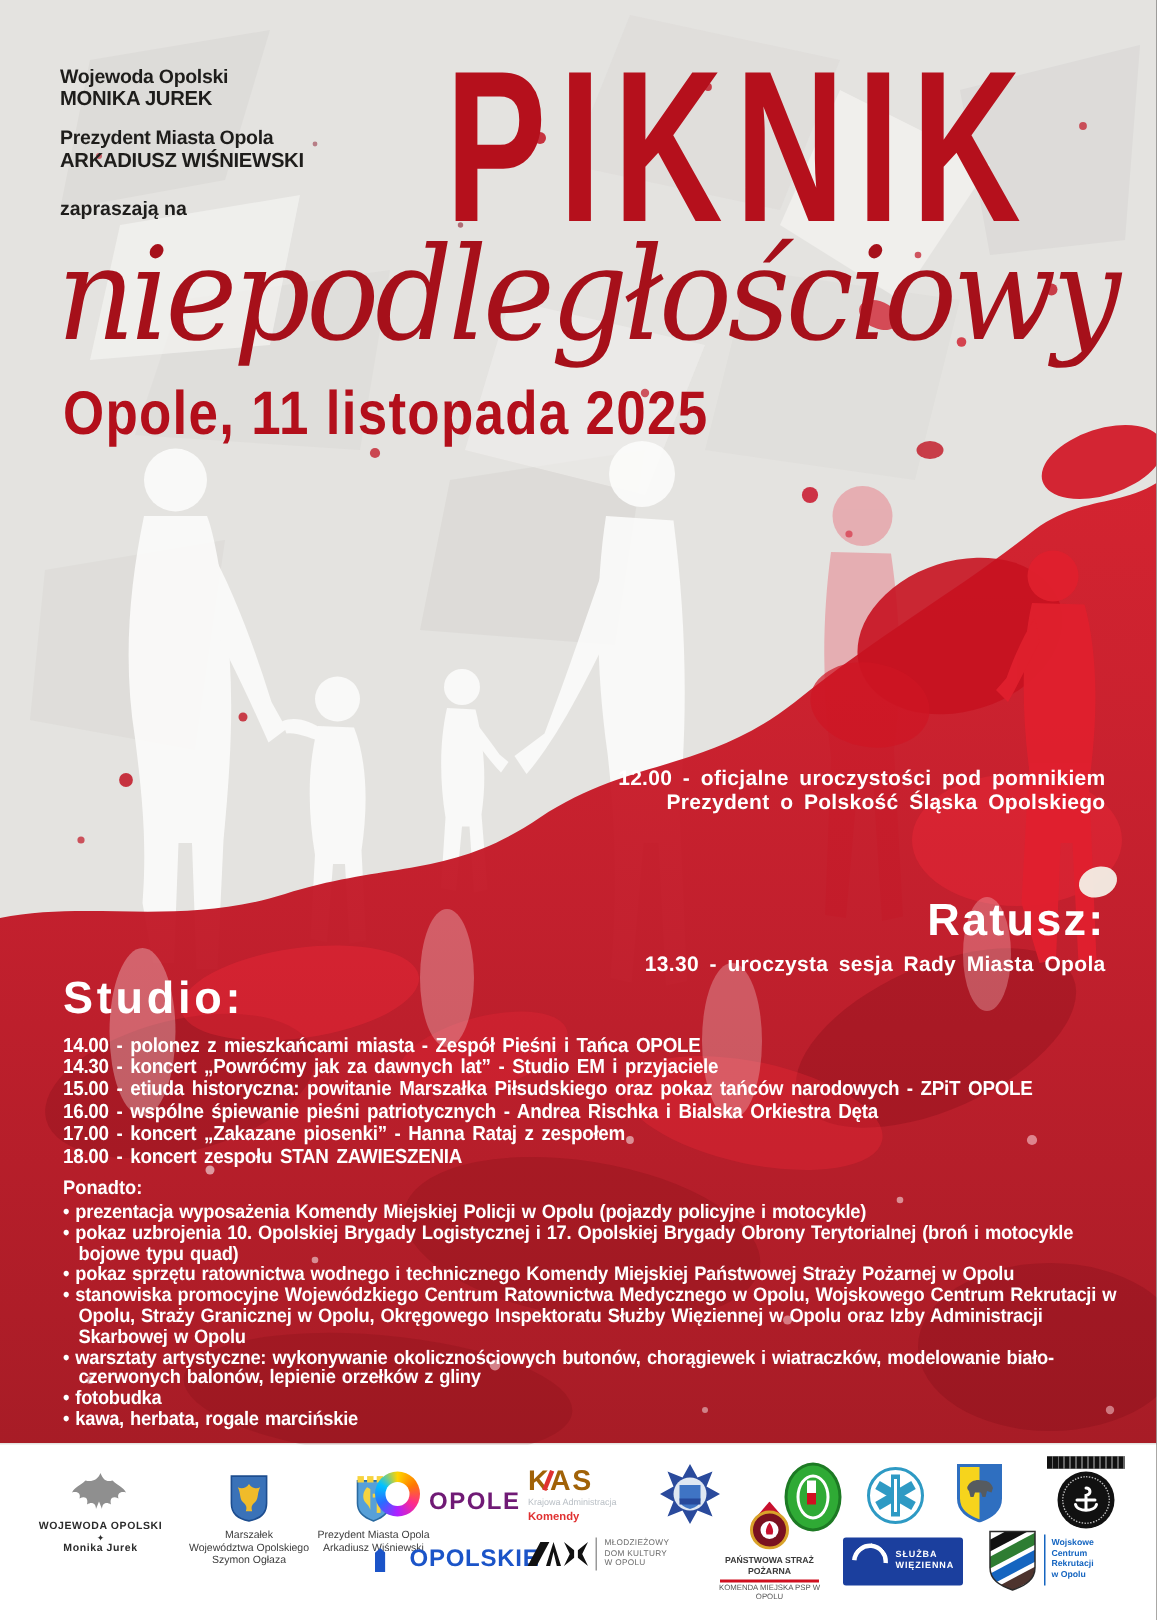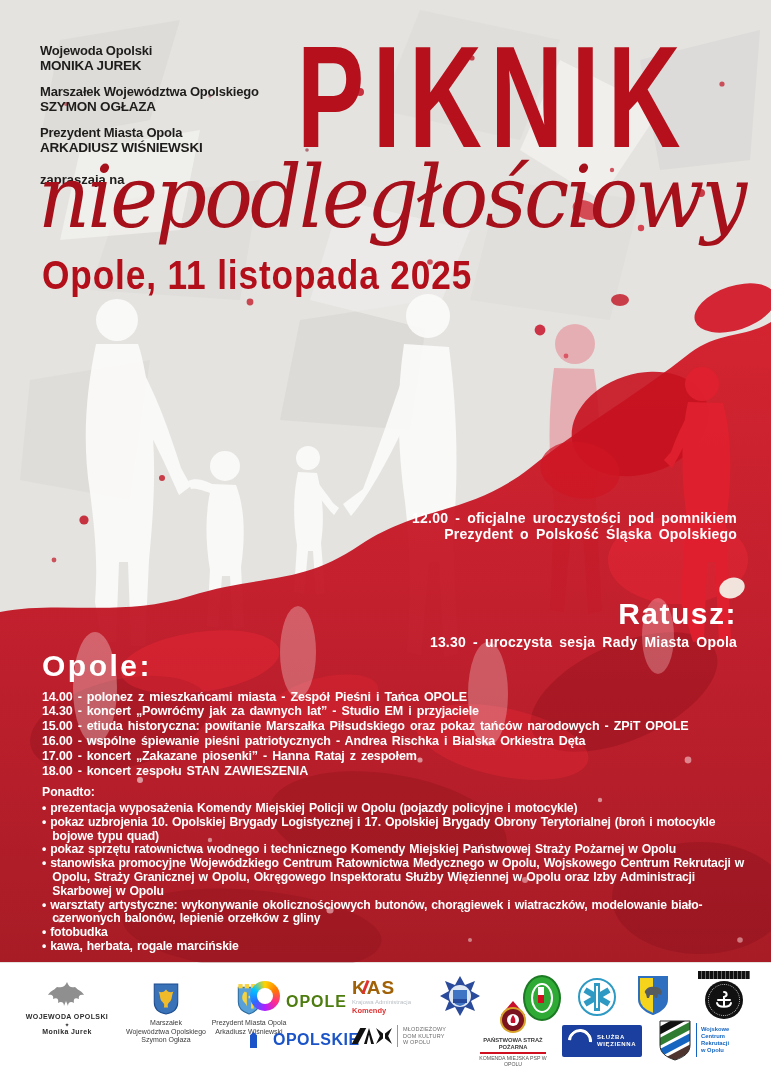--- a/index.html
+++ b/index.html
@@ -63,21 +63,21 @@
   .sep{font-size:6px;color:#2b2b2b;line-height:6px;}
 
   .lg-wojewoda{left:8px;top:16px;width:118px;}
   .lg-marszalek{left:118px;top:20px;width:96px;}
   .lg-prezydent{left:206px;top:20px;width:86px;}
 
   .lg-opole{left:250px;top:18px;width:100px;display:flex;align-items:center;gap:6px;text-align:left;}
   .opole-ring{width:30px;height:30px;border-radius:50%;flex:0 0 auto;
     background:conic-gradient(#ffd400,#ff7a00,#ff2d8a,#b01fff,#2a6bff,#00c3ff,#ffd400);position:relative;}
   .opole-ring::after{content:"";position:absolute;inset:7px;background:#fff;border-radius:50%;}
-  .opole-word{font-size:16px;font-weight:800;letter-spacing:1px;color:#4d7c0f;margin-top:12px;}
+  .opole-word{font-size:16px;font-weight:800;letter-spacing:1px;color:#701a75;margin-top:12px;}
   .lg-opolskie{left:250px;top:68px;width:110px;display:flex;align-items:center;gap:16px;text-align:right;}
   .opolskie-tower{width:7px;height:16px;background:#1b54c8;clip-path:polygon(50% 0,100% 20%,100% 100%,0 100%,0 20%);}
   .opolskie-word{font-size:16px;font-weight:800;letter-spacing:.5px;color:#1b54c8;}
 
   .lg-kas{left:352px;top:14px;width:82px;text-align:left;}
   .kas-glyph{font-size:19px;font-weight:800;color:#a16207;letter-spacing:1px;position:relative;display:inline-block;text-align:center;}
   .kas-slash{position:absolute;left:12px;top:3px;width:3px;height:14px;background:#e03131;transform:rotate(22deg);}
   .kas-l1{font-size:6px;color:#b9bfc5;line-height:7px;}
   .kas-l2{font-size:7.5px;font-weight:700;color:#e03131;line-height:9px;}
 
@@ -232,24 +232,20 @@
     <circle cx="470" cy="940" r="2" fill="#fff" opacity="0.45"></circle>
     <circle cx="568" cy="652" r="4" fill="#ff8renamed" opacity="0"></circle>
   </svg>
 
   <div class="layer inviters">
     <div class="inv-group">
       <div class="inv-title">Wojewoda Opolski</div>
       <div class="inv-name">MONIKA JUREK</div>
     </div>
     <div class="inv-group">
-      <div class="inv-title">Marszałek Województwa Opolskiego</div>
-      <div class="inv-name">SZYMON OGŁAZA</div>
-    </div>
-    <div class="inv-group">
       <div class="inv-title">Prezydent Miasta Opola</div>
       <div class="inv-name">ARKADIUSZ WIŚNIEWSKI</div>
     </div>
     <div class="invite-line">zapraszają na</div>
   </div>
 
   <div class="layer title-piknik">PIKNIK</div>
   <div class="layer subtitle-script">niepodległościowy</div>
   <div class="layer date-line">Opole, 11 listopada 2025</div>
 
@@ -257,21 +253,21 @@
     <div class="sub-line">12.00 - oficjalne uroczystości pod pomnikiem</div>
     <div class="sub-line" style="margin-top:0;">Prezydent o Polskość Śląska Opolskiego</div>
   </div>
 
   <div class="layer white-block block-right ratusz">
     <div class="h-big">Ratusz:</div>
     <div class="sub-line">13.30 - uroczysta sesja Rady Miasta Opola</div>
   </div>
 
   <div class="layer white-block rynek">
-    <div class="h-big" style="letter-spacing:2.5px;">Opole:</div>
+    <div class="h-big" style="letter-spacing:2.5px;">Studio:</div>
     <ul>
       <li>14.00 - polonez z mieszkańcami miasta - Zespół Pieśni i Tańca OPOLE</li>
       <li>14.30 - koncert „Powróćmy jak za dawnych lat” - Studio EM i przyjaciele</li>
       <li>15.00 - etiuda historyczna: powitanie Marszałka Piłsudskiego oraz pokaz tańców narodowych - ZPiT OPOLE</li>
       <li>16.00 - wspólne śpiewanie pieśni patriotycznych - Andrea Rischka i Bialska Orkiestra Dęta</li>
       <li>17.00 - koncert „Zakazane piosenki” - Hanna Rataj z zespołem</li>
       <li>18.00 - koncert zespołu STAN ZAWIESZENIA</li>
     </ul>
   </div>
 

